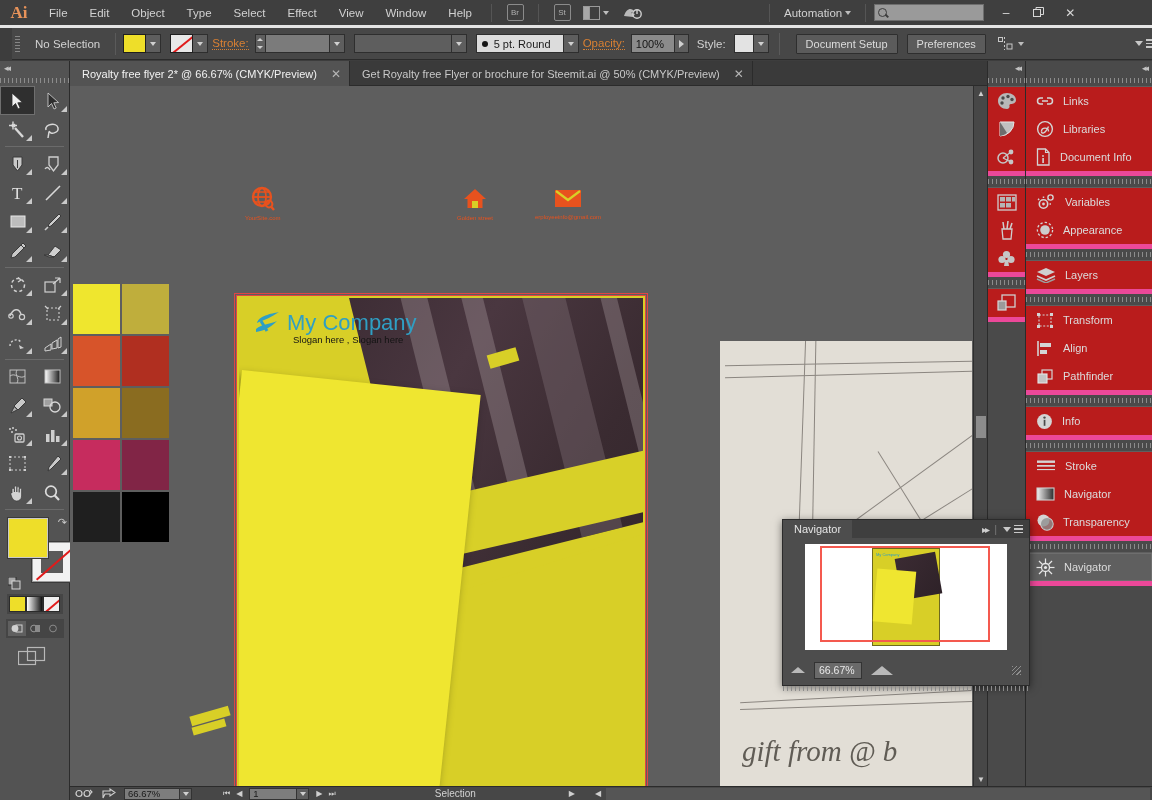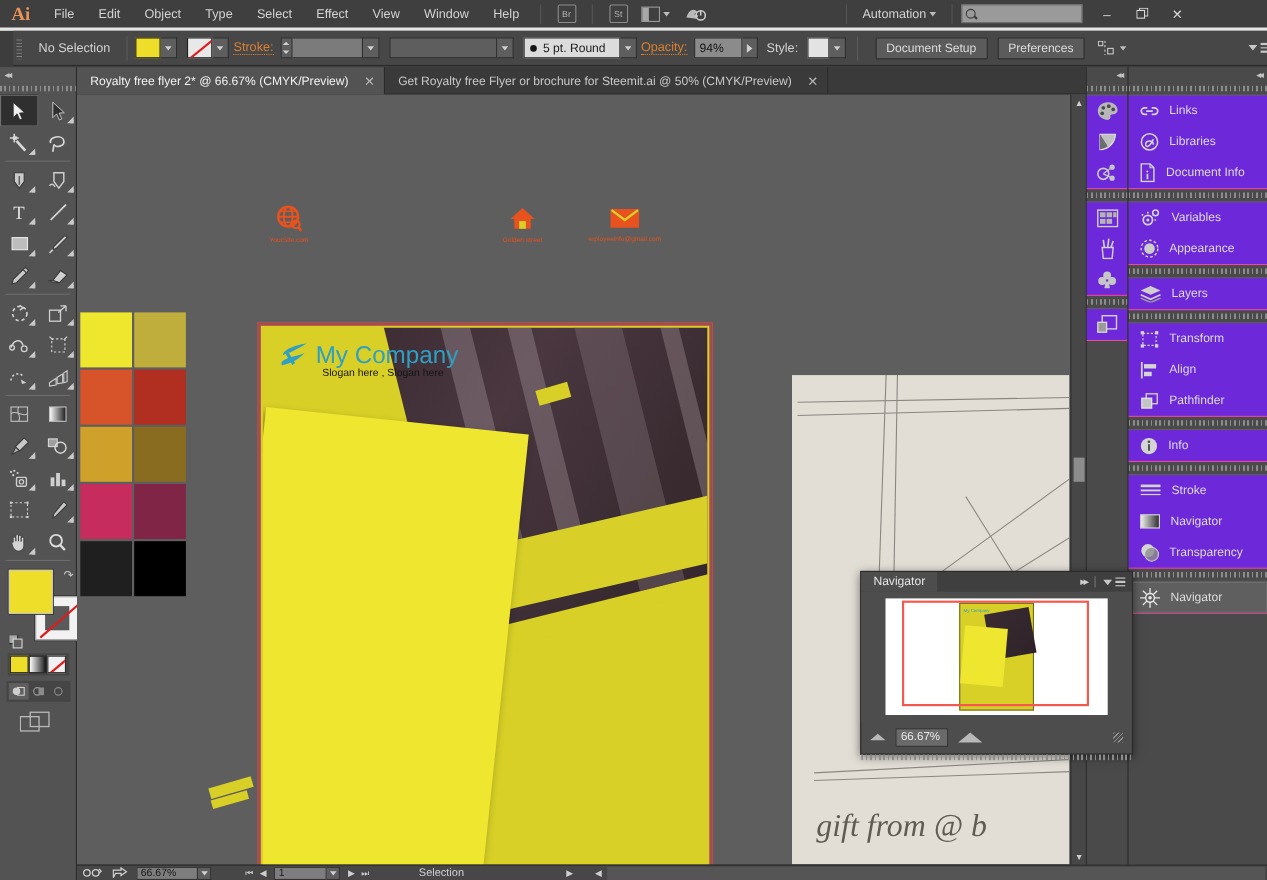--- a/index.html
+++ b/index.html
@@ -175,21 +175,21 @@
 
   
   .dock-narrow { position:absolute; left:987px; top:61px; width:38px; height:739px;
                  background:#4a4a4a; border-left:1px solid #2b2b2b; }
   .dock-wide { position:absolute; left:1025px; top:61px; width:127px; height:739px;
                background:#4a4a4a; border-left:1px solid #2b2b2b; }
   .dk-head { height:14px; display:flex; align-items:center; justify-content:flex-end; padding-right:5px; }
   .dk-grip { height:11px;
     background:repeating-linear-gradient(to right,#8c8c8c 0 1.5px,transparent 1.5px 4px);
     background-size:auto 5px; background-repeat:no-repeat; background-position:center;}
-  .dk-group { background:#6d28d9; border-top:1px solid #5f5f5f; border-bottom:1px solid #ec4899; }
+  .dk-group { background:#b91c1c; border-top:1px solid #5f5f5f; border-bottom:5px solid #ec4899; }
   .dk-item { height:28px; display:flex; align-items:center; padding-left:10px; gap:9px; font-size:11px; color:#dcdcdc; }
   .dk-item.active{ background:#5f5f5f; box-shadow:inset 0 0 0 1px #6e6e6e; }
   .dk-narrow-item { height:28px; display:flex; align-items:center; justify-content:center; }
 
   
   .navpanel { position:absolute; left:782px; top:519px; width:248px; height:167px;
               background:#4d4d4d; border:1px solid #2b2b2b; box-shadow:0 2px 8px rgba(0,0,0,.5); }
   .nav-tabrow { height:18px; background:#3f3f3f; display:flex; align-items:center; }
   .nav-tab { height:18px; background:#4d4d4d; color:#e5e5e5; font-size:11px;
              display:flex;align-items:center; padding:0 11px; }
@@ -326,21 +326,21 @@
       <div class="brush-field">
         <span class="dot"></span>
         <span>5 pt. Round</span>
       </div>
       <div class="dd-btn">
           <div class="dd-caret"></div>
         </div>
     </div>
     <div class="stroke-lbl">Opacity:</div>
     <div style="display:flex">
-      <div class="opa-field">94%</div>
+      <div class="opa-field">100%</div>
       <div class="play-btn">
           <div class="play-tri"></div>
         </div>
     </div>
     <div class="cb-label">Style:</div>
     <div style="display:flex">
       <div class="style-sw"></div>
       <div class="dd-btn">
           <div class="dd-caret"></div>
         </div>
@@ -1026,19 +1026,19 @@
     <div class="sb-arrow" style="margin-left:28px">⏮</div>
     <div class="sb-arrow">◀</div>
     <div style="display:flex;margin-left:4px">
       <div class="sb-field" style="width:48px">1</div>
       <div class="sb-dd">
           <div class="dd-caret"></div>
         </div>
     </div>
     <div class="sb-arrow" style="margin-left:4px">▶</div>
     <div class="sb-arrow">⏭</div>
-    <div style="margin-left:42px">Selection</div>
+    <div style="margin-left:96px">Selection</div>
     <div class="sb-arrow" style="margin-left:90px">▶</div>
     <div class="sb-arrow" style="margin-left:14px">◀</div>
     <div style="flex:1;height:12px;background:#555;margin:0 2px"></div>
   </div>
 
 </div>
 
 </body></html>

